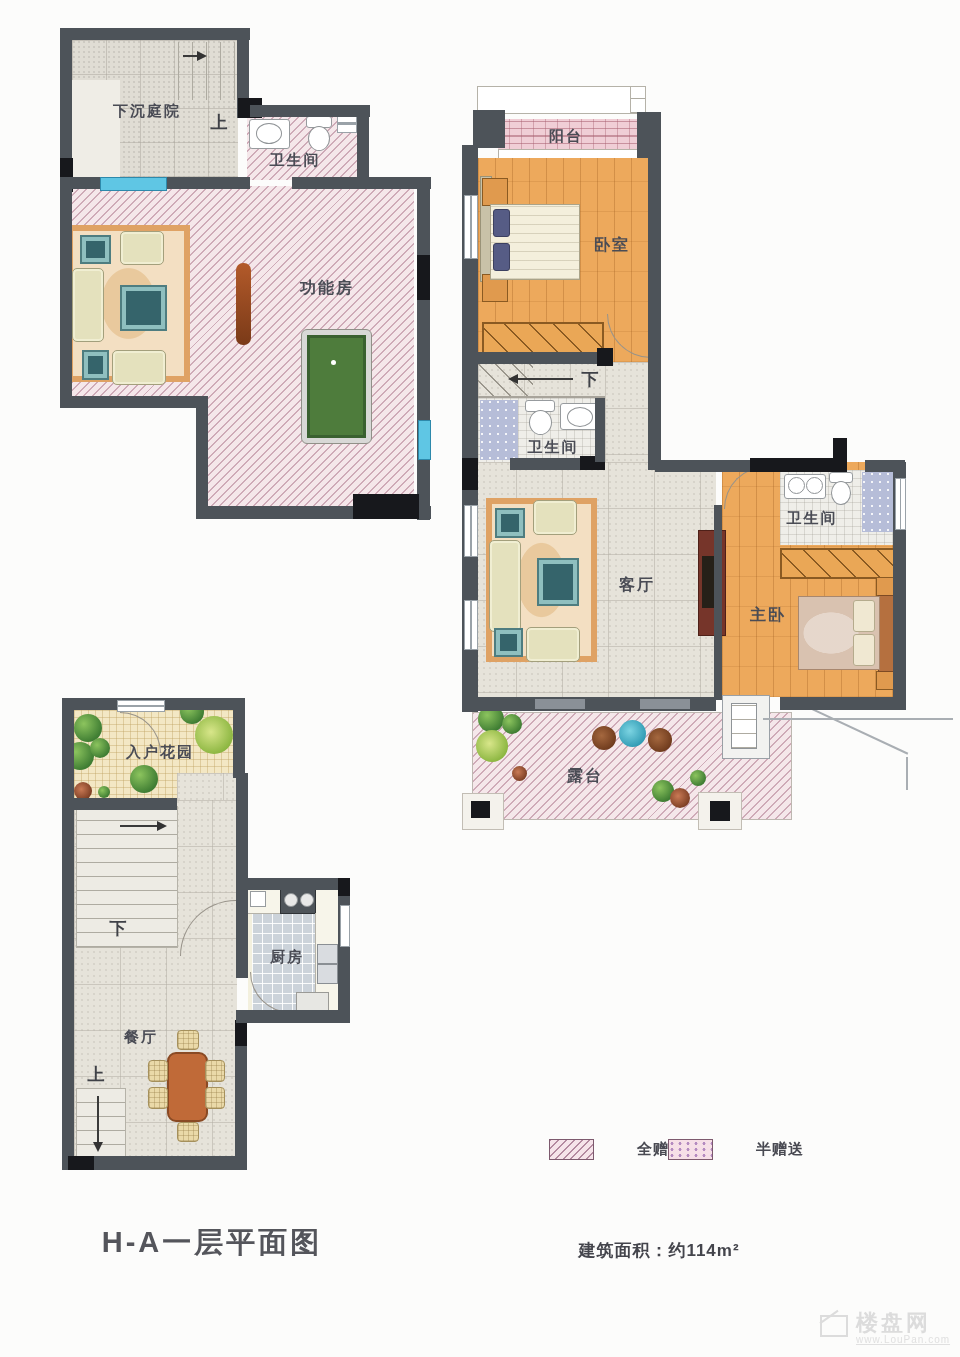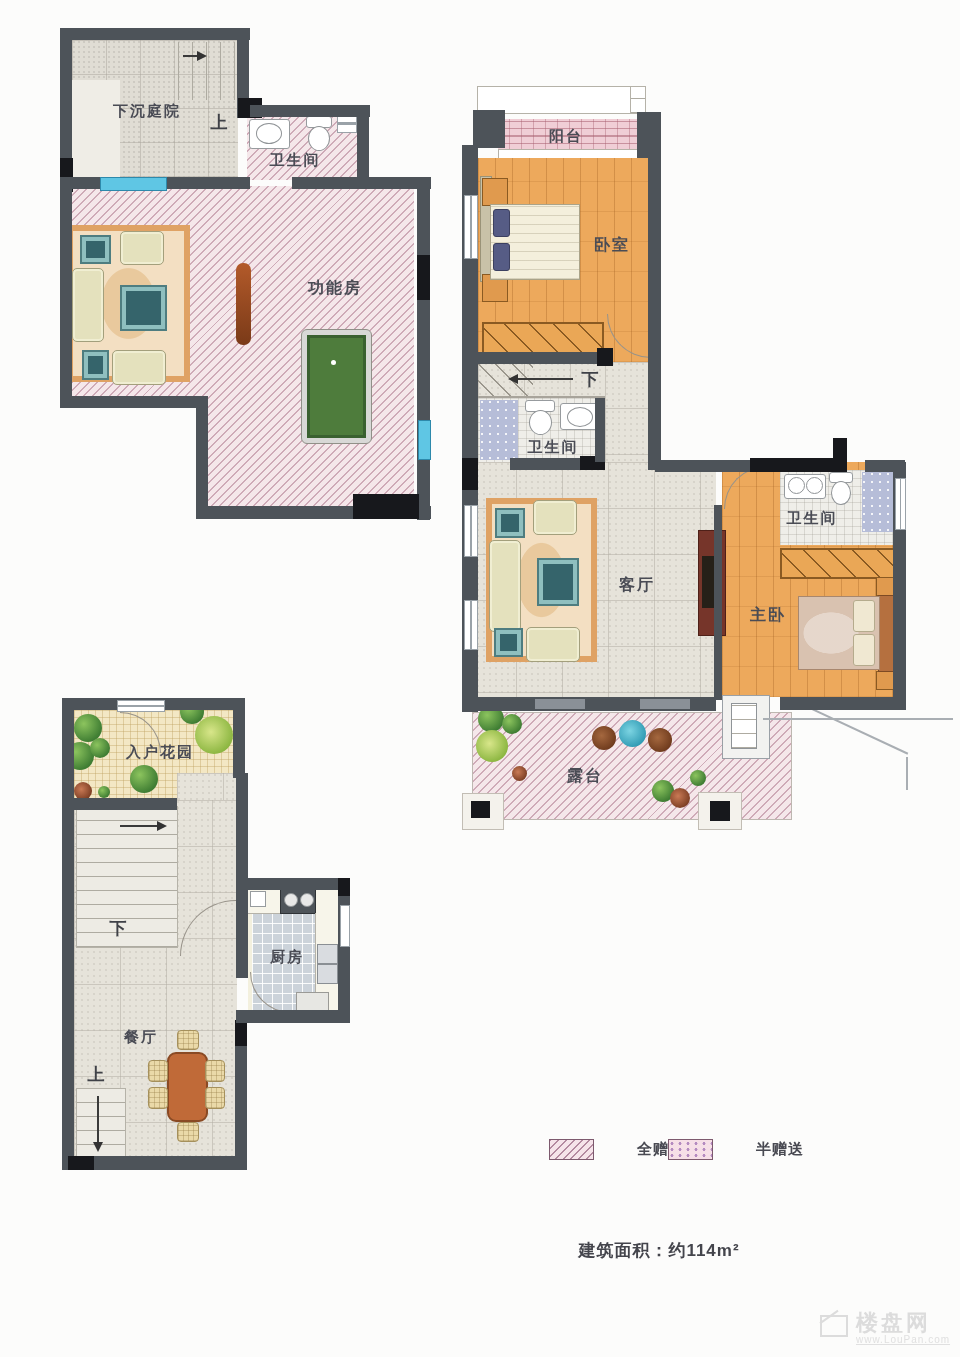--- a/index.html
+++ b/index.html
@@ -168,21 +168,21 @@
 
     <div class="winblue" style="left:100px;top:177px;width:65px;height:12px;"></div>
     <div class="winblue" style="left:418px;top:420px;width:11px;height:38px;"></div>
 
     <div class="lineH" style="left:183px;top:55px;width:14px;"></div>
     <div class="triR" style="left:197px;top:51px;"></div>
 
     <div class="rlabel" style="left:147px;top:111px;font-size:15px;">下沉庭院</div>
     <div class="slabel" style="left:219px;top:122px;">上</div>
     <div class="rlabel" style="left:295px;top:160px;font-size:15px;">卫生间</div>
-    <div class="rlabel" style="left:335px;top:288px;">功能房</div>
+    <div class="rlabel" style="left:327px;top:288px;">功能房</div>
   </section>
 
   <section class="layer">
 
     <div class="abs" style="left:477px;top:86px;width:156px;height:26px;border:1px solid #b5b2a8;background:#fff;"></div>
     <div class="abs treadsH" style="left:630px;top:86px;width:14px;height:26px;border:1px solid #b5b2a8;background-color:#fff;"></div>
 
     <div class="floor brick" style="left:498px;top:119px;width:140px;height:31px;"></div>
     <div class="abs" style="left:498px;top:149px;width:152px;height:10px;background:#fff;border:1px solid #b5b2a8;"></div>
     <div class="floor wood" style="left:478px;top:158px;width:170px;height:204px;"></div>
@@ -366,20 +366,21 @@
     <i class="wall" style="left:236px;top:1010px;width:114px;height:13px;"></i>
     <i class="wall" style="left:236px;top:883px;width:12px;height:95px;"></i>
     <i class="wall" style="left:62px;top:798px;width:115px;height:12px;"></i>
     <div class="winV" style="left:340px;top:905px;width:8px;height:40px;"></div>
 
     <div class="rlabel" style="left:160px;top:752px;font-size:15px;">入户花园</div>
     <div class="slabel" style="left:118px;top:928px;">下</div>
     <div class="rlabel" style="left:287px;top:957px;font-size:15px;">厨房</div>
     <div class="rlabel" style="left:141px;top:1037px;font-size:15px;">餐厅</div>
     <div class="slabel" style="left:96px;top:1074px;">上</div>
+    <div class="caption" style="left:212px;top:1243px;">H-A一层平面图</div>
   </section>
 
   <section class="layer">
     <div class="sw sw1" style="left:549px;top:1139px;width:43px;height:19px;"></div>
     <div class="leglabel" style="left:598px;top:1149px;">全赠送</div>
     <div class="sw sw2" style="left:668px;top:1139px;width:43px;height:19px;"></div>
     <div class="leglabel" style="left:717px;top:1149px;">半赠送</div>
     <div class="areatxt" style="left:659px;top:1250px;">建筑面积：约114m²</div>
   </section>
 

